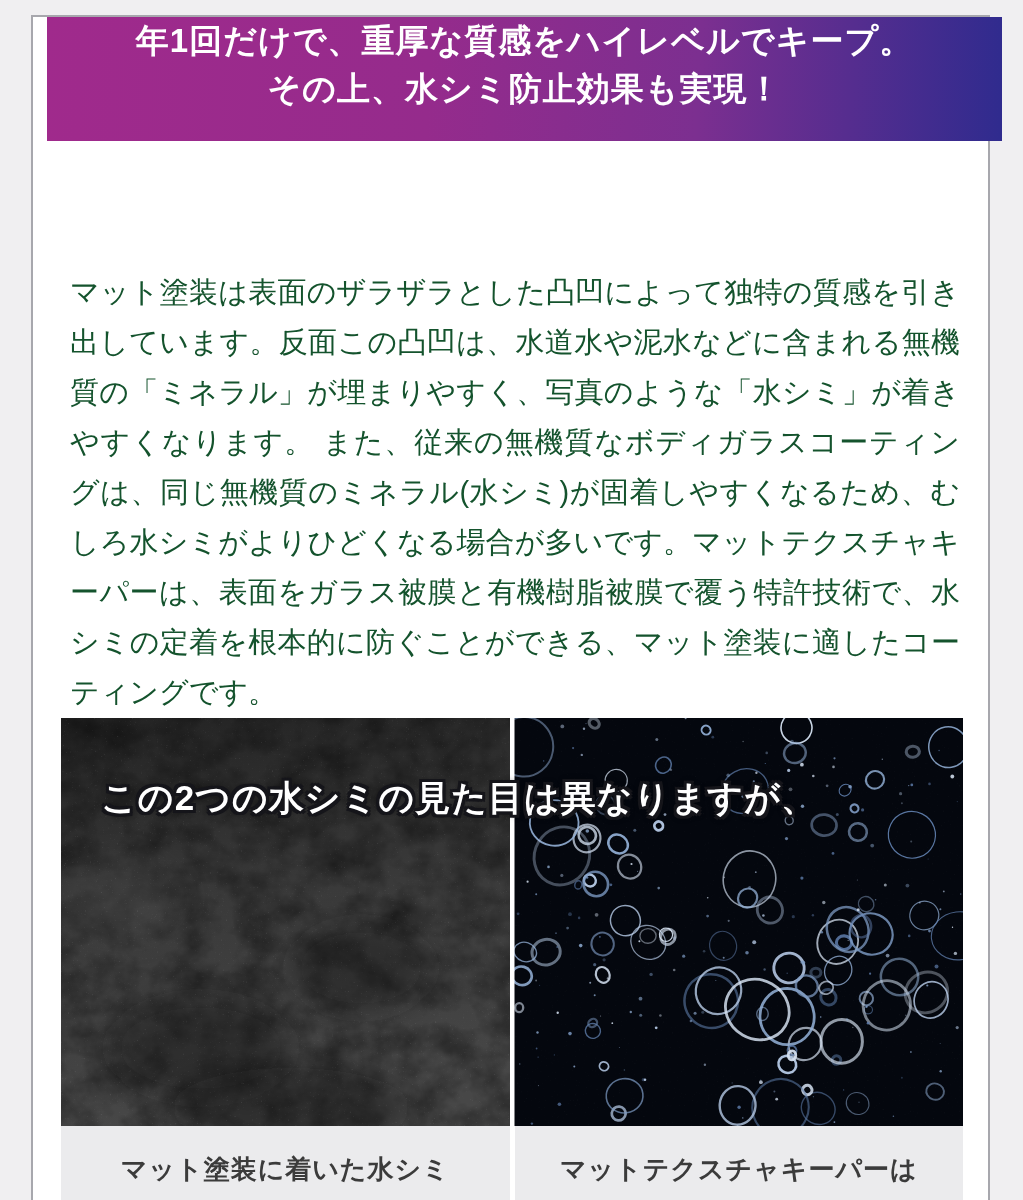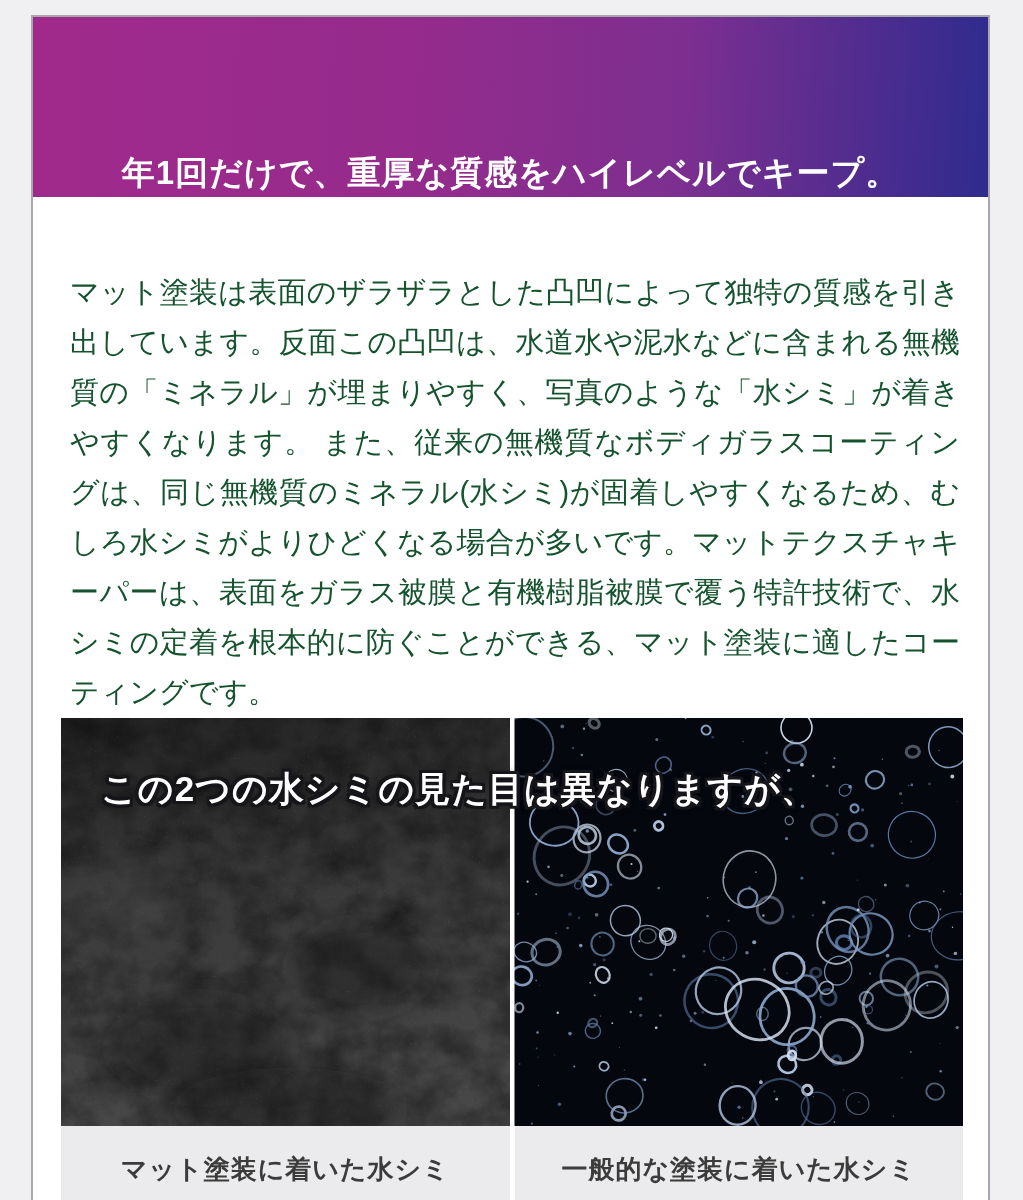--- a/index.html
+++ b/index.html
@@ -12,24 +12,24 @@
   .card {
     position: absolute;
     left: 31px; top: 15px;
     width: 955px; height: 1210px;
     background: #ffffff;
     border: 2px solid #a7a7ad;
     border-bottom: none;
   }
   .banner {
     position: absolute;
-    left: 0; top: 0; width: 100%; height: 180px;
+    left: 14px; top: 0; width: 100%; height: 124px;
     background: linear-gradient(93deg, #a02a8c 0%, #952b8c 40%, #7c2f90 68%, #2f2b8e 100%);
     display: flex; flex-direction: column;
-    align-items: center; justify-content: flex-end;
+    align-items: center; justify-content: flex-start;
   }
   .banner-line {
     color: #ffffff;
     font-size: 33px;
     font-weight: bold;
     line-height: 48px;
     letter-spacing: 1px;
     text-align: center;
     white-space: nowrap;
   }
@@ -48,21 +48,21 @@
     left: 28px; top: 701px;
     width: 902px; height: 500px;
   }
   .photo-svg {
     position: absolute; left: 0; top: 0;
     width: 902px; height: 408px;
     display: block;
   }
   .overlay-text {
     position: absolute;
-    left: 40px; top: 42px;
+    left: 40px; top: 51px;
     color: #ffffff;
     font-size: 35px;
     font-weight: bold;
     line-height: 58px;
     letter-spacing: 1px;
     white-space: nowrap;
     text-shadow:
       -3px -3px 0 #15151a, 3px -3px 0 #15151a,
       -3px 3px 0 #15151a, 3px 3px 0 #15151a,
       0 -3px 0 #15151a, 0 3px 0 #15151a,
@@ -92,20 +92,21 @@
     text-align: center;
   }
 </style>
 </head>
 <body>
 
 <div class="card">
 
   <div class="banner">
     <div class="banner-line">年1回だけで、重厚な質感をハイレベルでキープ。</div>
+    <div class="banner-line">その上、水シミ防止効果も実現！</div>
   </div>
 
   <p class="article">マット塗装は表面のザラザラとした凸凹によって独特の質感を引き出しています。反面この凸凹は、水道水や泥水などに含まれる無機質の「ミネラル」が埋まりやすく、写真のような「水シミ」が着きやすくなります。 また、従来の無機質なボディガラスコーティングは、同じ無機質のミネラル(水シミ)が固着しやすくなるため、むしろ水シミがよりひどくなる場合が多いです。マットテクスチャキーパーは、表面をガラス被膜と有機樹脂被膜で覆う特許技術で、水シミの定着を根本的に防ぐことができる、マット塗装に適したコーティングです。</p>
 
   <div class="figure">
 
     <svg class="photo-svg" viewBox="0 0 902 408" xmlns="http://www.w3.org/2000/svg">
       <defs>
         <linearGradient id="matteGrad" x1="0" y1="0" x2="0.15" y2="1">
           <stop offset="0" stop-color="#232323"></stop>
@@ -408,18 +409,18 @@
 
     <div class="overlay-text">
       <div>この2つの水シミの見た目は異なりますが、</div>
     </div>
 
     <div class="caption-row">
       <div class="caption-cell">
         <span class="caption-label">マット塗装に着いた水シミ</span>
       </div>
       <div class="caption-cell">
-        <span class="caption-label">一般的な塗装に着いた水シミ</span>
+        <span class="caption-label">マットテクスチャキーパーは</span>
       </div>
     </div>
 
   </div>
 </div>
 
 </body></html>

